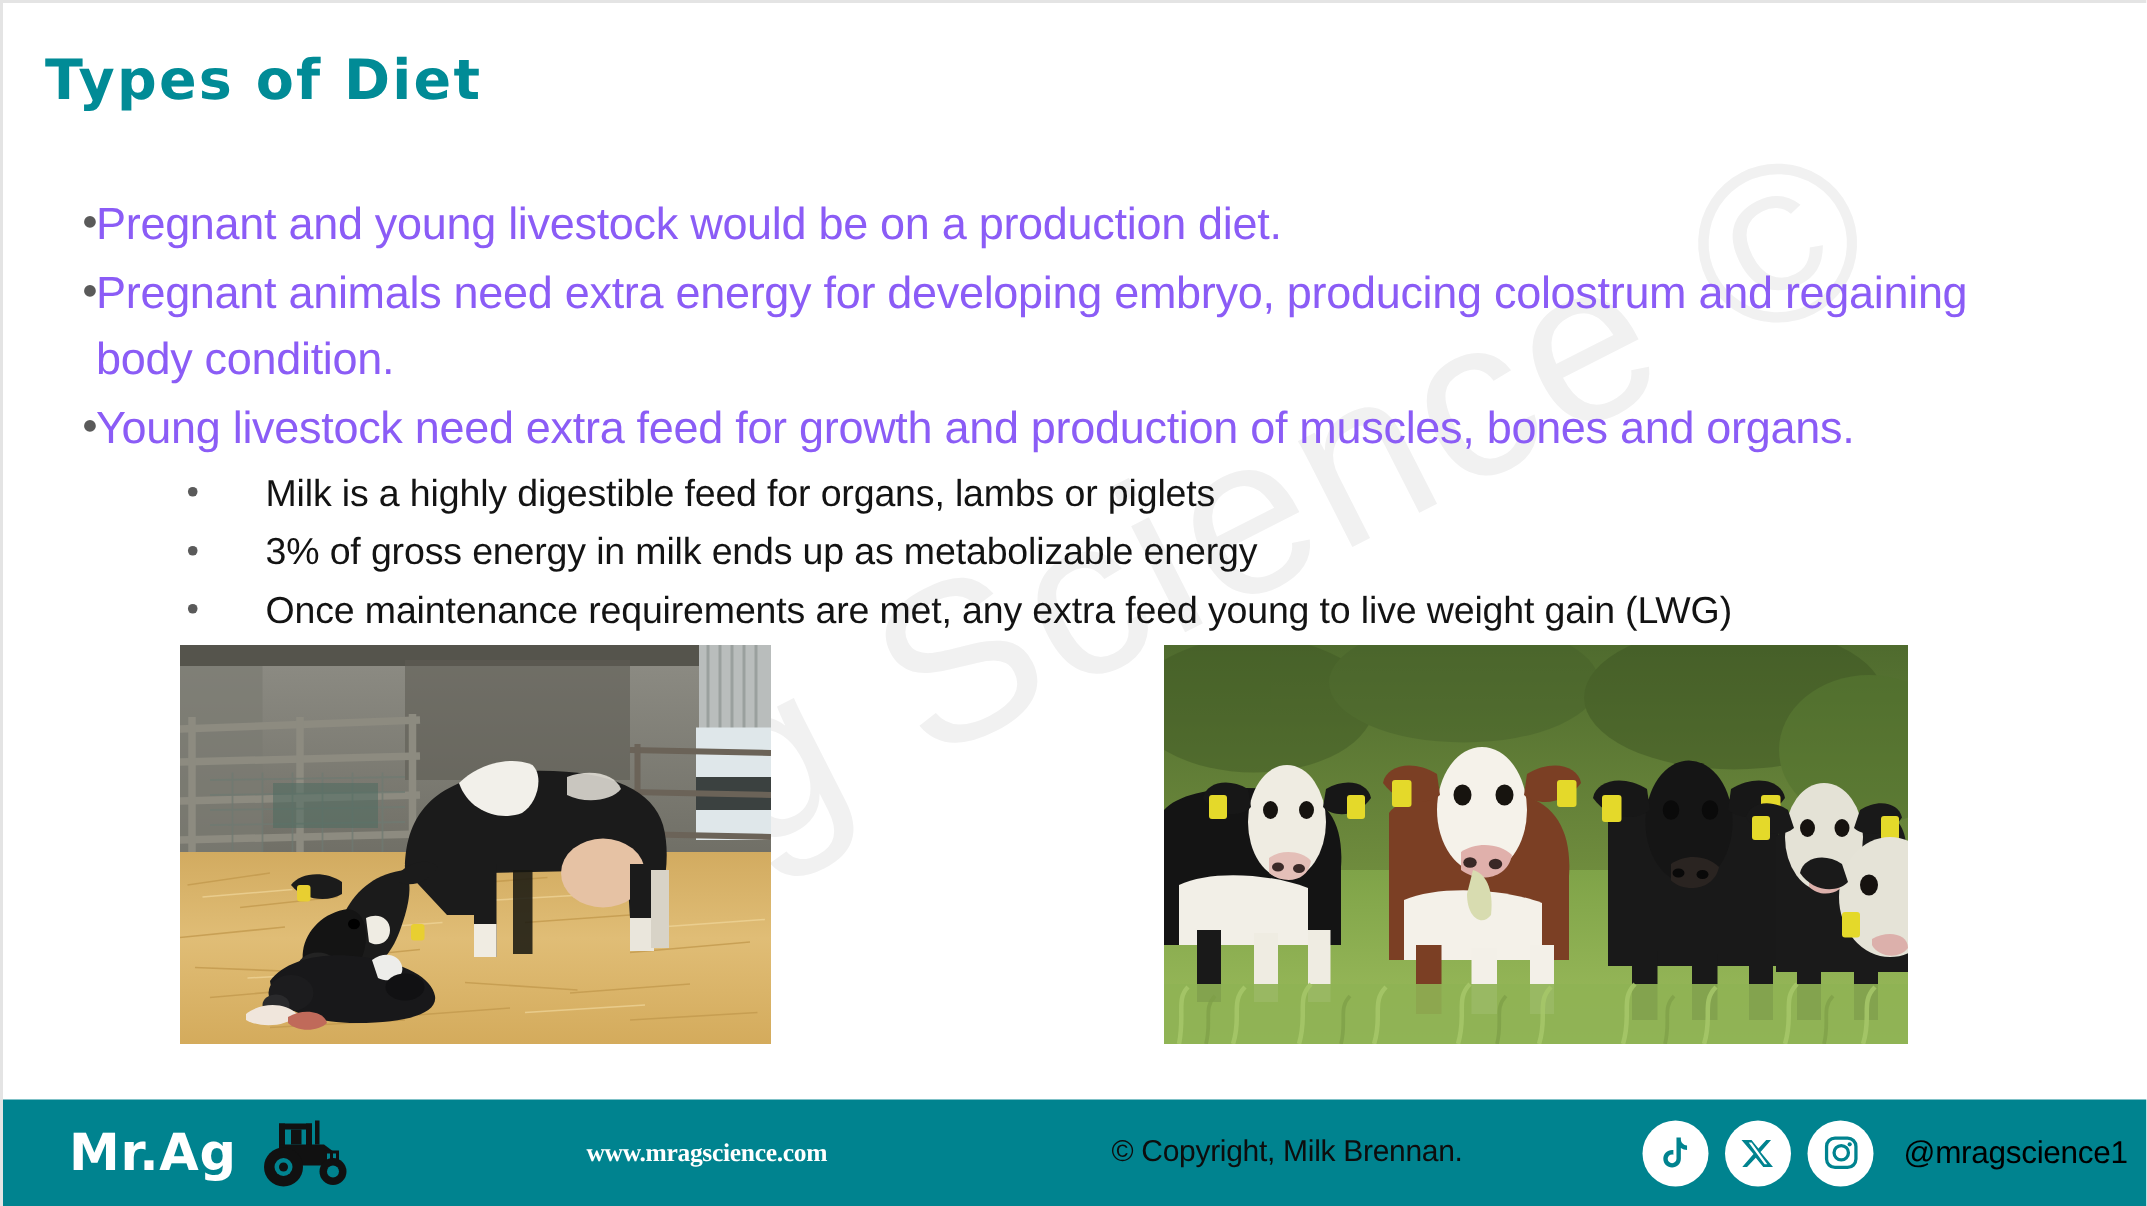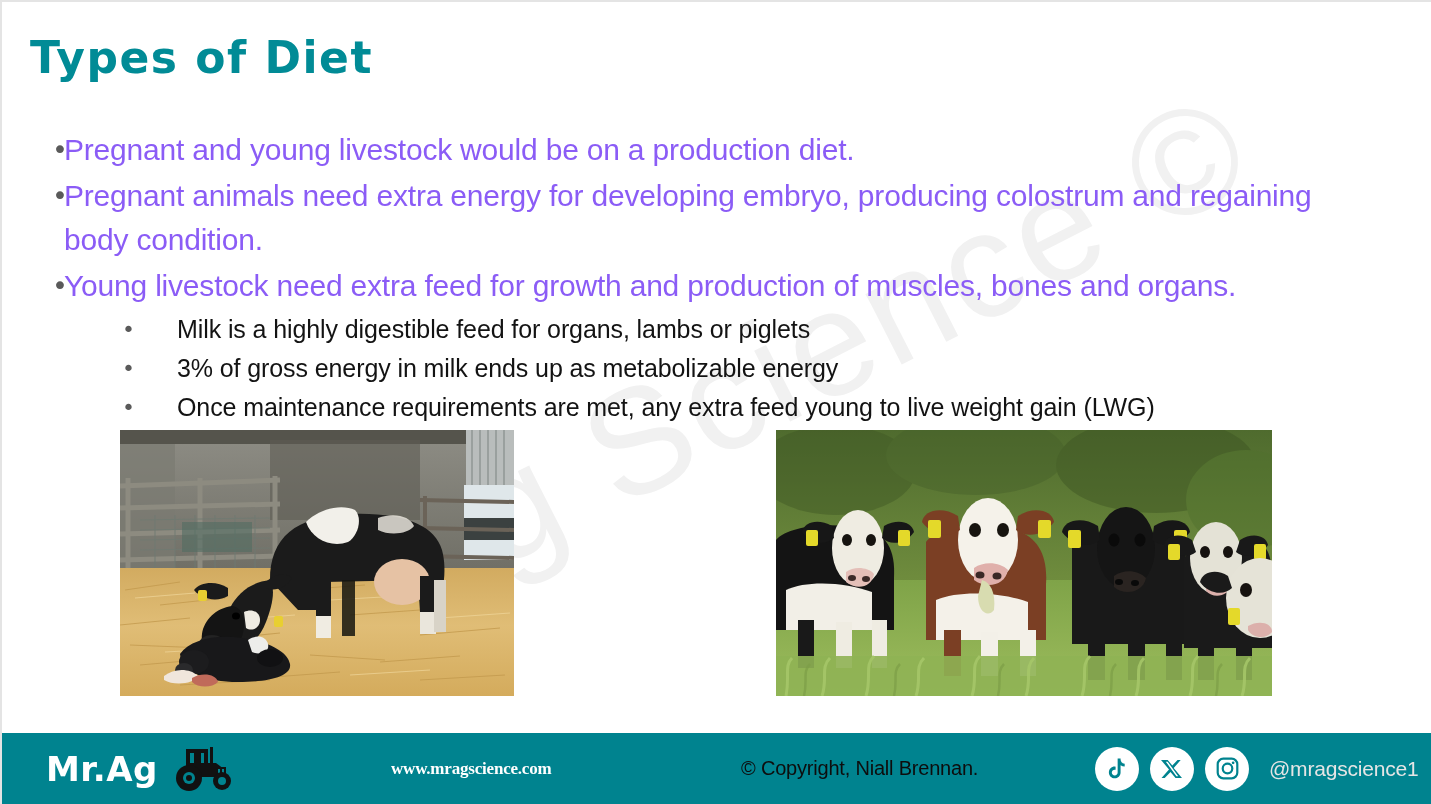--- a/index.html
+++ b/index.html
@@ -43,21 +43,21 @@
     z-index: 0;
   }
 
   
   #title {
     position: absolute;
     left: 28px;
     top: 30px;
     color: #018b96;
     font-family: "DejaVu Sans", sans-serif;
-    font-size: 44px;
+    font-size: 37px;
     font-weight: 700;
     letter-spacing: 1.5px;
     z-index: 3;
     white-space: nowrap;
   }
 
   
   #body {
     position: absolute;
     left: 0;
@@ -204,21 +204,21 @@
     height: 44px;
     border-radius: 50%;
     background: #ffffff;
     display: flex;
     align-items: center;
     justify-content: center;
     flex: 0 0 auto;
   }
   .social-icon svg { display: block; }
   #handle {
-    color: #e5e5e5;
+    color: #000000;
     font-family: "Liberation Sans", sans-serif;
     font-size: 21px;
     letter-spacing: -0.2px;
     margin-left: 9px;
     white-space: nowrap;
   }
 </style>
 </head>
 <body>
 
@@ -545,21 +545,21 @@
         <circle cx="19" cy="33" r="6" fill="#00838f"></circle>
         <circle cx="19" cy="33" r="3" fill="#111111"></circle>
 
         <circle cx="52" cy="36" r="9" fill="#111111"></circle>
         <circle cx="52" cy="36" r="4" fill="#00838f"></circle>
       </svg>
     </div>
 
     <div id="footer-url">www.mragscience.com</div>
 
-    <div id="footer-copyright">© Copyright, Niall Brennan.</div>
+    <div id="footer-copyright">© Copyright, Milk Brennan.</div>
 
     <div id="socials">
 
       <span class="social-icon">
         <svg width="26" height="26" viewBox="0 0 24 24">
           <path d="M15.3 2.2h-2.7v13.1c0 1.5-1.2 2.7-2.7 2.7s-2.7-1.2-2.7-2.7 1.2-2.7 2.7-2.7c.3 0 .6 0 .8.1V9.9c-.3 0-.5-.1-.8-.1-3 0-5.4 2.4-5.4 5.4s2.4 5.4 5.4 5.4 5.4-2.4 5.4-5.4V8.6c1.1.8 2.4 1.2 3.8 1.2V7.1c-2.1 0-3.8-1.7-3.8-3.8v-1.1z" fill="#00838f"></path>
         </svg>
       </span>
 
       <span class="social-icon">

